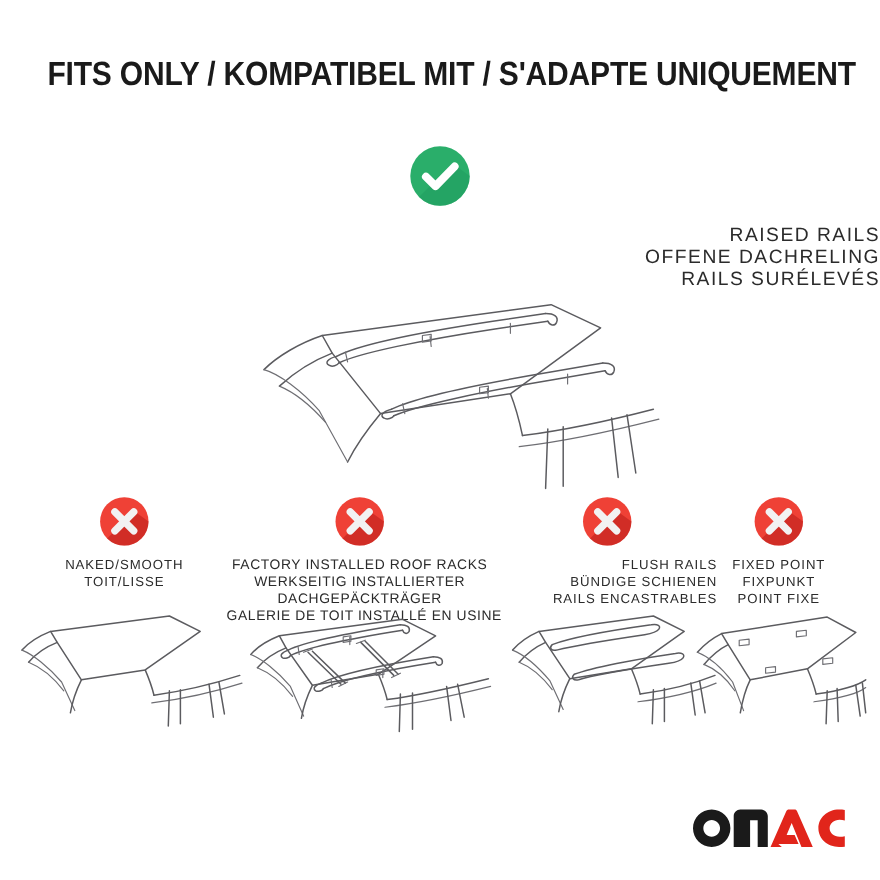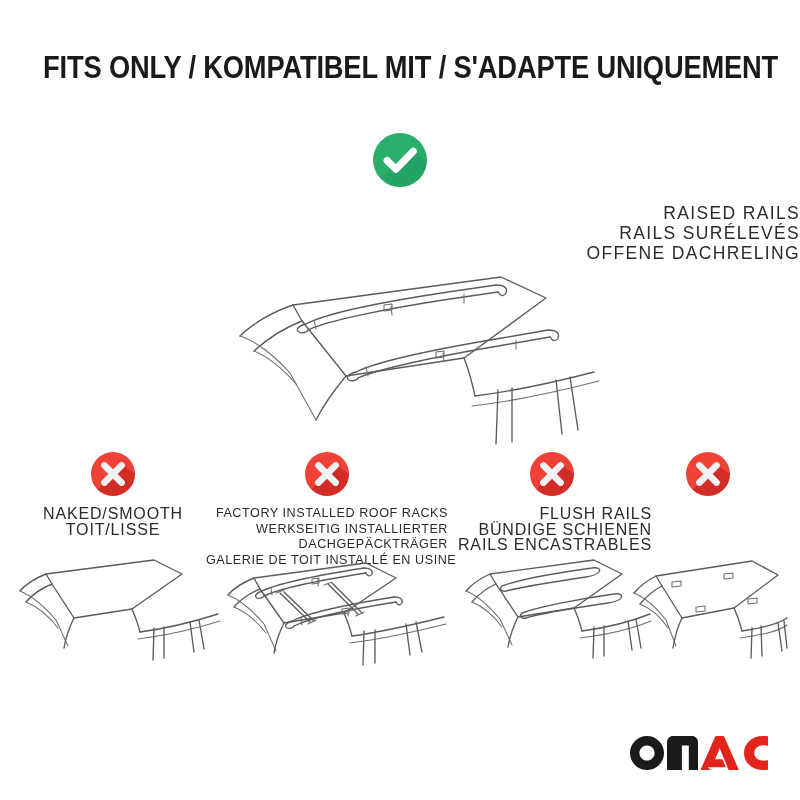--- a/index.html
+++ b/index.html
@@ -80,35 +80,35 @@
     left: 0;
     width: 800px;
     height: 348px;
   }
   .cell {
     position: absolute;
     top: 0;
     text-align: center;
   }
   .cell-c0 { left: 4px;   width: 218px; }
-  .cell-c1 { left: 206px; width: 242px; text-align: right; }
+  .cell-c1 { left: 206px; width: 242px; }
   .cell-c2 { left: 452px; width: 200px; text-align: right; }
   .cell-c3 { left: 628px; width: 160px; }
 
   .x-badge {
     width: 44px;
     height: 44px;
     margin: 0 auto;
     position: relative;
   }
   .cell-labels {
     margin-top: 10px;
   }
   .cell-label-line {
-    font-size: 16px;
+    font-size: 12px;
     font-weight: 400;
     letter-spacing: 0.85px;
     line-height: 15.5px;
     color: #2b2b2b;
     text-transform: uppercase;
     white-space: nowrap;
   }
   .cell-c1 .cell-label-line { font-size: 12.6px; letter-spacing: 0.55px; }
 
   .cell-art {
@@ -158,22 +158,22 @@
   <div class="check-badge">
     <svg viewBox="0 0 54 54" width="54" height="54" aria-hidden="true">
       <circle cx="27" cy="27" r="27" fill="#2aae6a"></circle>
       <path d="M54 27 a27 27 0 0 1 -27 27 a27 27 0 0 1 -19.1 -7.9 L22.5 31.6 L38.5 15.6 Z" fill="#1f9d5e" opacity="0.55"></path>
       <path d="M14.2 27.6 L22.9 36.2 L40.3 18.3" fill="none" stroke="#ffffff" stroke-width="7.2" stroke-linecap="round" stroke-linejoin="round"></path>
     </svg>
   </div>
 
   <div class="hero-labels">
     <div class="hero-label-line">RAISED RAILS</div>
+    <div class="hero-label-line">OFFENE DACHRELING</div>
     <div class="hero-label-line">RAILS SURÉLEVÉS</div>
-    <div class="hero-label-line">OFFENE DACHRELING</div>
   </div>
 </div>
 
 <div class="hero-art">
   <svg viewBox="0 0 410 185" width="410" height="185" aria-hidden="true">
 
     <path class="ln" d="M106 49 L97 33 L305 5 L350 26 L268 86 L150 104 Z"></path>
 
     <path class="ln" d="M97 33 C76 40 56 52 44 64"></path>
     <path class="ln" d="M106 49 C88 56 70 68 58 79"></path>
@@ -341,20 +341,25 @@
   </div>
 
   <div class="cell cell-c3">
     <div class="x-badge">
       <svg viewBox="0 0 44 44" width="44" height="44" aria-hidden="true">
         <circle cx="22" cy="22" r="22" fill="#ef4136"></circle>
         <path d="M44 22 a22 22 0 0 1 -22 22 a22 22 0 0 1 -15.6 -6.4 L22 22 L31.2 12.8 Z" fill="#b81e1a" opacity="0.55"></path>
         <path d="M13.4 13.4 L30.6 30.6 M30.6 13.4 L13.4 30.6" stroke="#f2f2f2" stroke-width="6.6" stroke-linecap="round"></path>
       </svg>
     </div>
+    <div class="cell-labels">
+      <div class="cell-label-line">FIXED POINT</div>
+      <div class="cell-label-line">FIXPUNKT</div>
+      <div class="cell-label-line">POINT FIXE</div>
+    </div>
     <div class="cell-art">
       <svg viewBox="0 0 160 126" width="160" height="126" aria-hidden="true">
         <path class="ln" d="M34 30 L28 20 L124 5 L150 19 L106 52 L54 62 Z"></path>
         <path class="ln" d="M28 20 C20 24 12 30 6 37"></path>
         <path class="ln" d="M34 30 C26 34 18 41 12 48"></path>
         <path class="ln-thin" d="M6 37 C16 41 28 51 38 64 L48 90"></path>
         <path class="ln-thin" d="M12 48 C22 52 32 60 40 72"></path>
         <path class="ln" d="M54 62 C50 70 47 80 45 92"></path>
         <path class="ln" d="M106 52 C109 59 112 67 114 75"></path>
         <path class="ln" d="M114 75 C134 72 152 67 159 62"></path>

